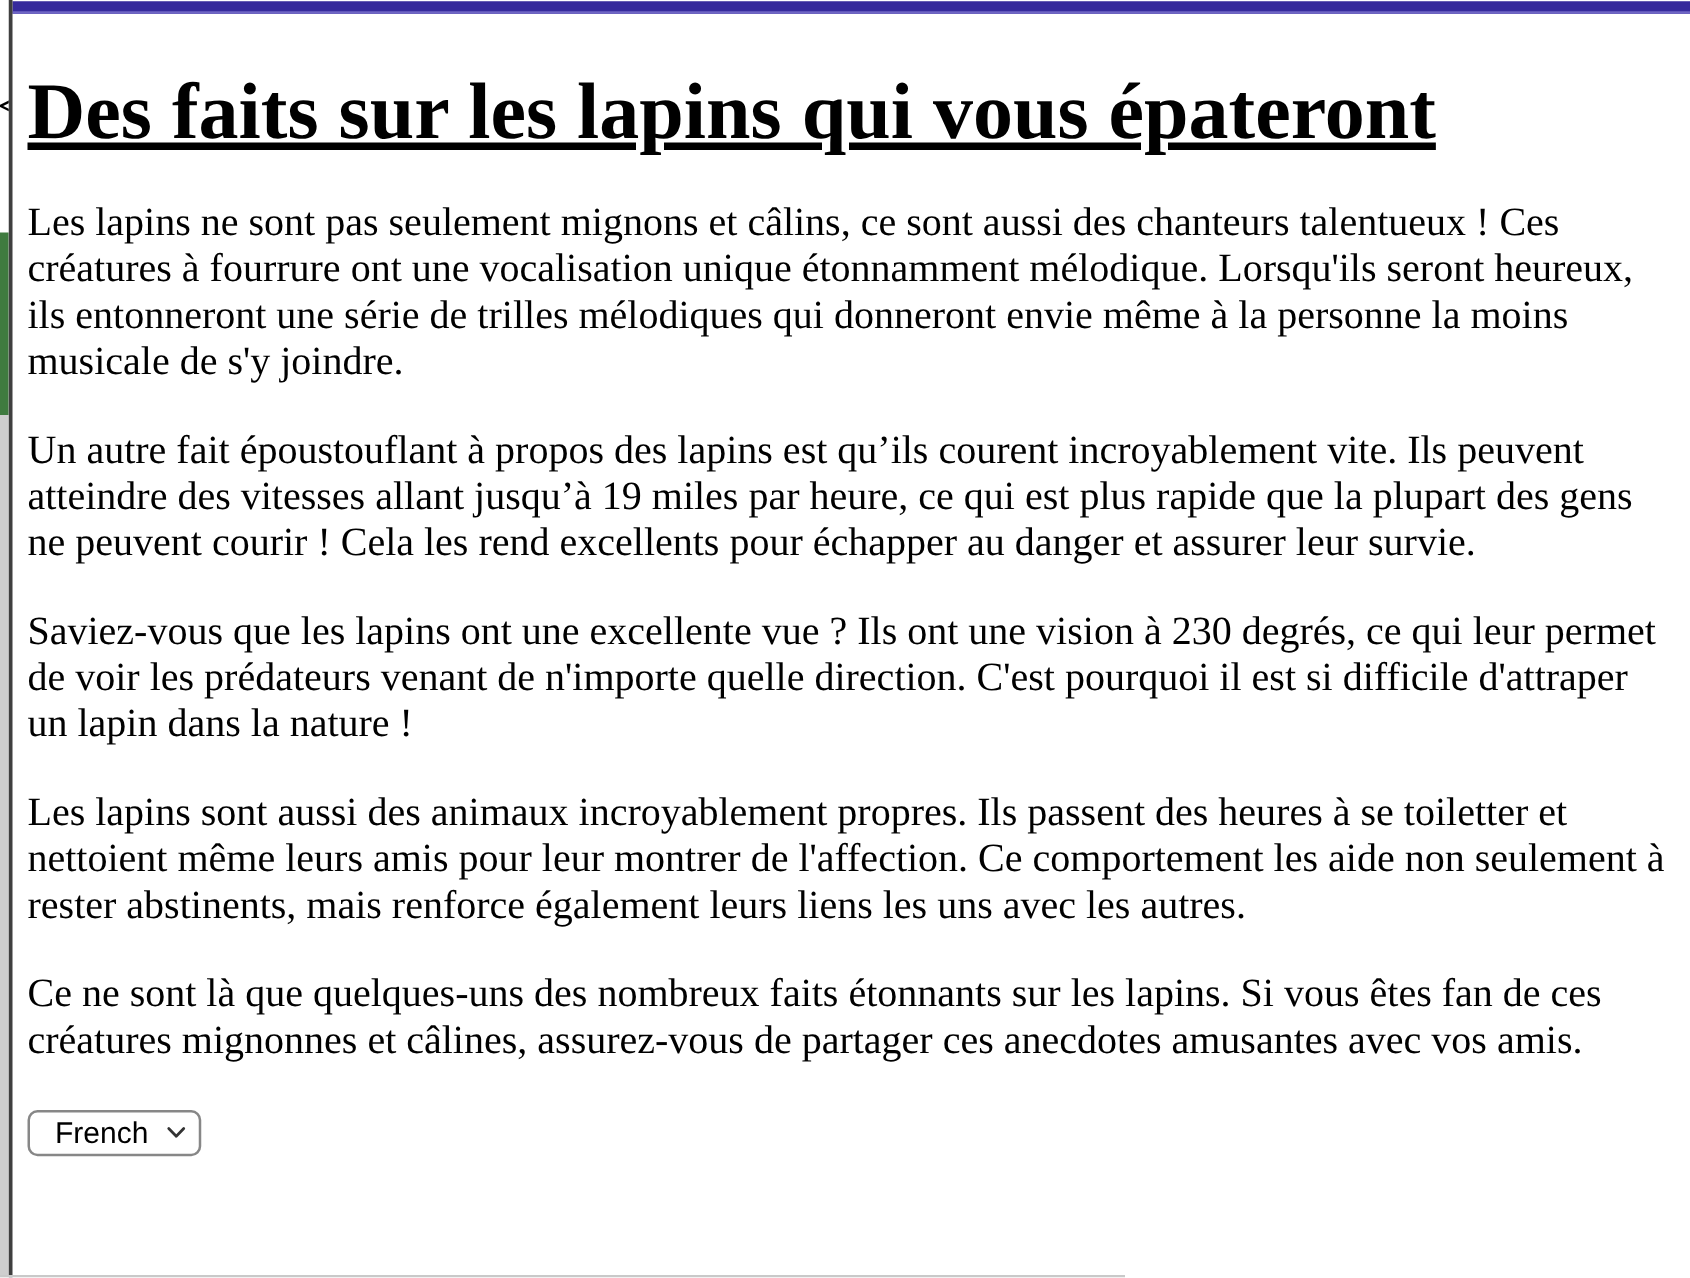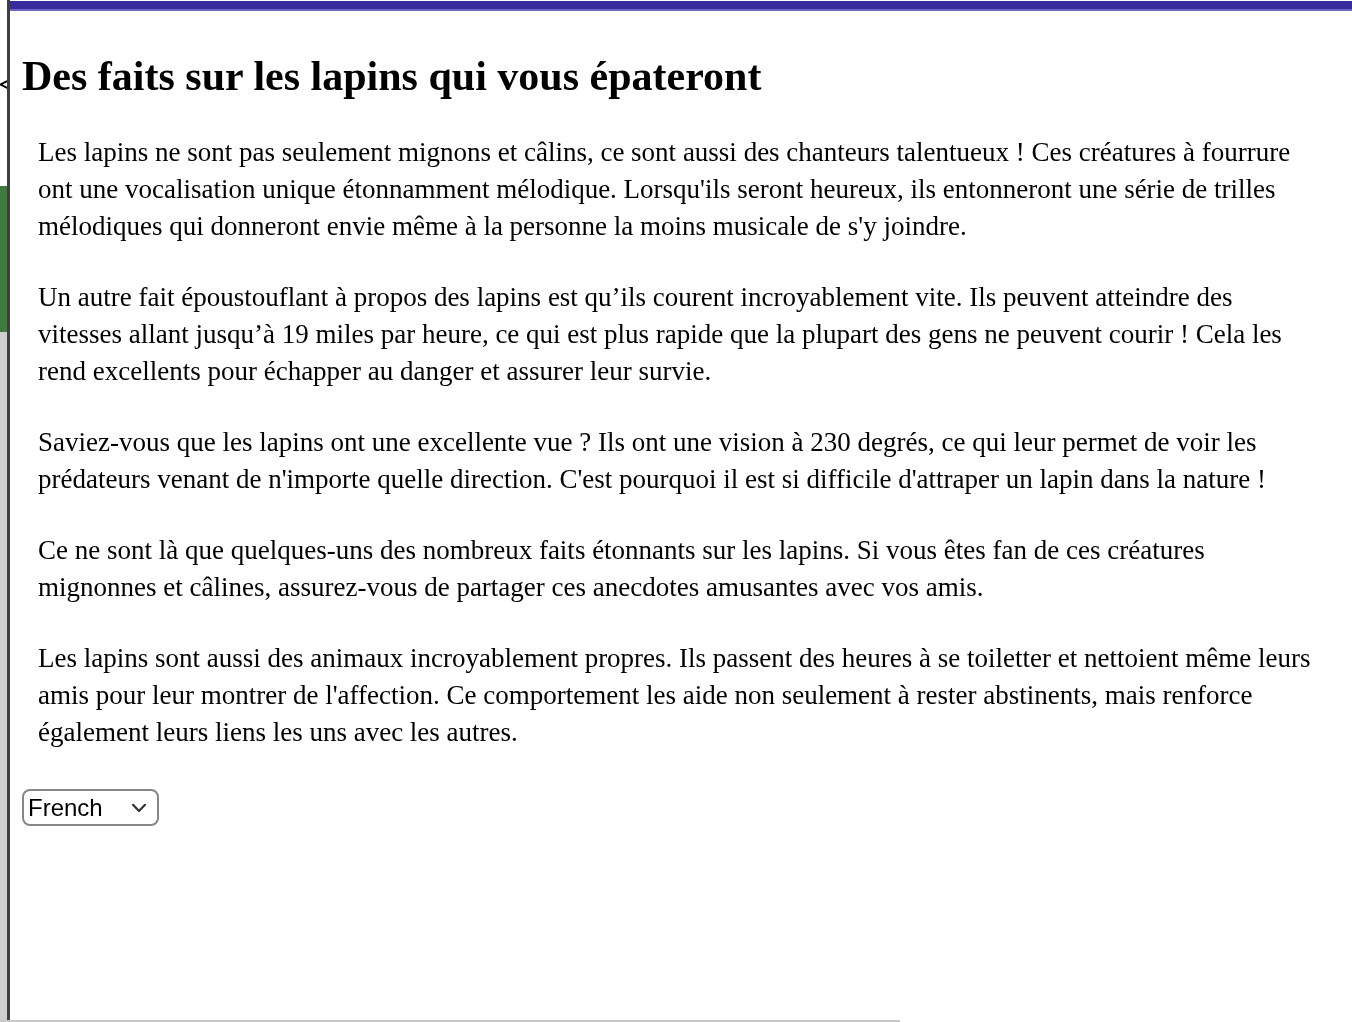--- a/index.html
+++ b/index.html
@@ -81,47 +81,48 @@
 
   
   .content {
     position: absolute;
     left: 10px;
     top: 11px;
     right: 0;
     padding: 0 14px 0 12px;
   }
   .content h1 {
-    font-size: 42px;
+    font-size: 64px;
     font-weight: bold;
     line-height: 1.12;
     margin: 42px 0 32px 0;
+    text-decoration: underline;
   }
   .content p {
-    font-size: 27px;
+    font-size: 32px;
     line-height: 37px;
-    margin: 34px 16px;
+    margin: 34px 0;
   }
 
   
   .select-wrap {
     position: relative;
     display: inline-block;
     margin-top: 4px;
   }
   .lang-select {
     height: 37px;
     min-width: 137px;
     font-size: 24px;
     font-family: "Liberation Sans", sans-serif;
     color: #000000;
     background: #ffffff;
     border: 2px solid #878787;
     border-radius: 8px;
-    padding: 0 40px 0 4px;
+    padding: 0 40px 0 20px;
     appearance: none;
     -webkit-appearance: none;
     -moz-appearance: none;
   }
   .chevron {
     position: absolute;
     right: 12px;
     top: 50%;
     transform: translateY(-50%);
     pointer-events: none;
@@ -143,23 +144,23 @@
 
 <main class="content">
   <h1>Des faits sur les lapins qui vous épateront</h1>
 
   <p>Les lapins ne sont pas seulement mignons et câlins, ce sont aussi des chanteurs talentueux ! Ces créatures à fourrure ont une vocalisation unique étonnamment mélodique. Lorsqu'ils seront heureux, ils entonneront une série de trilles mélodiques qui donneront envie même à la personne la moins musicale de s'y joindre.</p>
 
   <p>Un autre fait époustouflant à propos des lapins est qu’ils courent incroyablement vite. Ils peuvent atteindre des vitesses allant jusqu’à 19 miles par heure, ce qui est plus rapide que la plupart des gens ne peuvent courir ! Cela les rend excellents pour échapper au danger et assurer leur survie.</p>
 
   <p>Saviez-vous que les lapins ont une excellente vue ? Ils ont une vision à 230 degrés, ce qui leur permet de voir les prédateurs venant de n'importe quelle direction. C'est pourquoi il est si difficile d'attraper un lapin dans la nature !</p>
 
+  <p>Les lapins sont aussi des animaux incroyablement propres. Ils passent des heures à se toiletter et nettoient même leurs amis pour leur montrer de l'affection. Ce comportement les aide non seulement à rester abstinents, mais renforce également leurs liens les uns avec les autres.</p>
+
   <p>Ce ne sont là que quelques-uns des nombreux faits étonnants sur les lapins. Si vous êtes fan de ces créatures mignonnes et câlines, assurez-vous de partager ces anecdotes amusantes avec vos amis.</p>
-
-  <p>Les lapins sont aussi des animaux incroyablement propres. Ils passent des heures à se toiletter et nettoient même leurs amis pour leur montrer de l'affection. Ce comportement les aide non seulement à rester abstinents, mais renforce également leurs liens les uns avec les autres.</p>
 
   <span class="select-wrap">
     <select class="lang-select">
       <option>French</option>
     </select>
     <span class="chevron">
       <svg width="16" height="10" viewBox="0 0 16 10">
         <polyline points="2,1.8 8,8 14,1.8" fill="none" stroke="#333333" stroke-width="2.2" stroke-linecap="round" stroke-linejoin="round"></polyline>
       </svg>
     </span>

